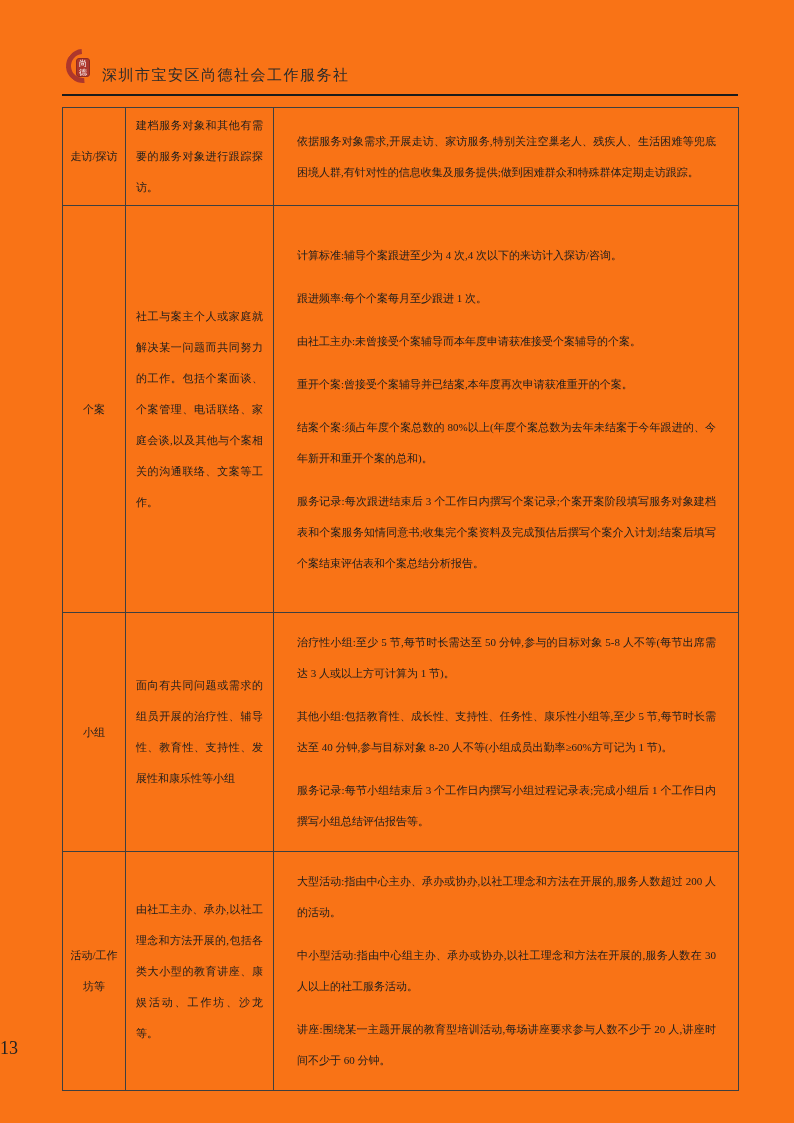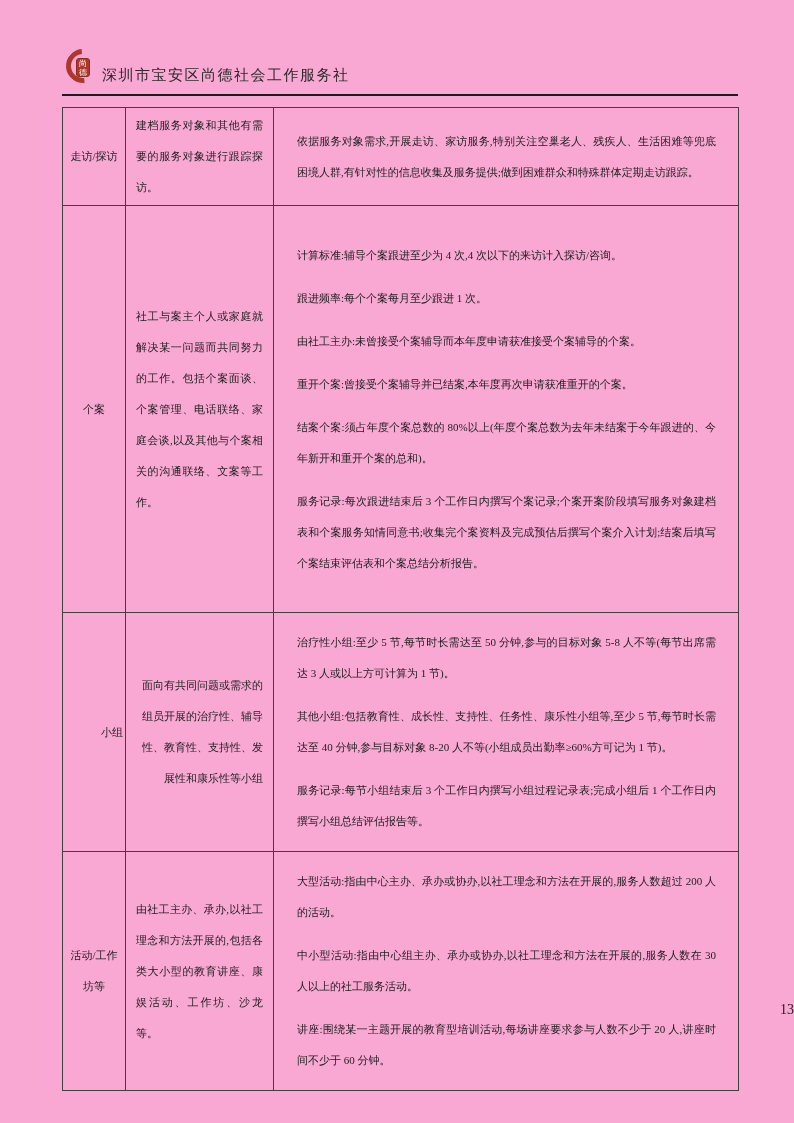--- a/index.html
+++ b/index.html
@@ -1,20 +1,20 @@
 <!DOCTYPE html>
 <html><head>
 <meta charset="utf-8">
 <style>
   html, body { margin: 0; padding: 0; background: #ffffff; }
   .page {
     position: relative;
     width: 794px;
     height: 1123px;
-    background: #f9a8d4;
+    background: #f97316;
     font-family: "Liberation Serif", serif;
     color: #1d1d1d;
     overflow: hidden;
   }
 
   
   .header {
     position: absolute;
     top: 46px;
     left: 66px;
@@ -98,31 +98,31 @@
     padding: 2px 10px;
   }
   td.cell-standards {
     text-align: justify;
     padding: 2px 10px 2px 11px;
   }
   td.cell-standards p { margin: 12px; text-align: justify; }
 
   .row-0 td { height: 93px; }
   .row-1 td { height: 407px; }
-  .row-2 td { height: 220px; text-align: right; }
+  .row-2 td { height: 220px; }
   .row-3 td { height: 186px; }
 
   
   .page-number {
     position: absolute;
-    top: 1002px;
+    top: 1038px;
     left: 0;
     width: 100%;
-    text-align: right;
-    font-size: 14px;
+    text-align: left;
+    font-size: 18px;
     color: #222222;
   }
 </style>
 </head>
 <body>
 
 <div class="page">
 
   <div class="header">
     <div class="logo">

